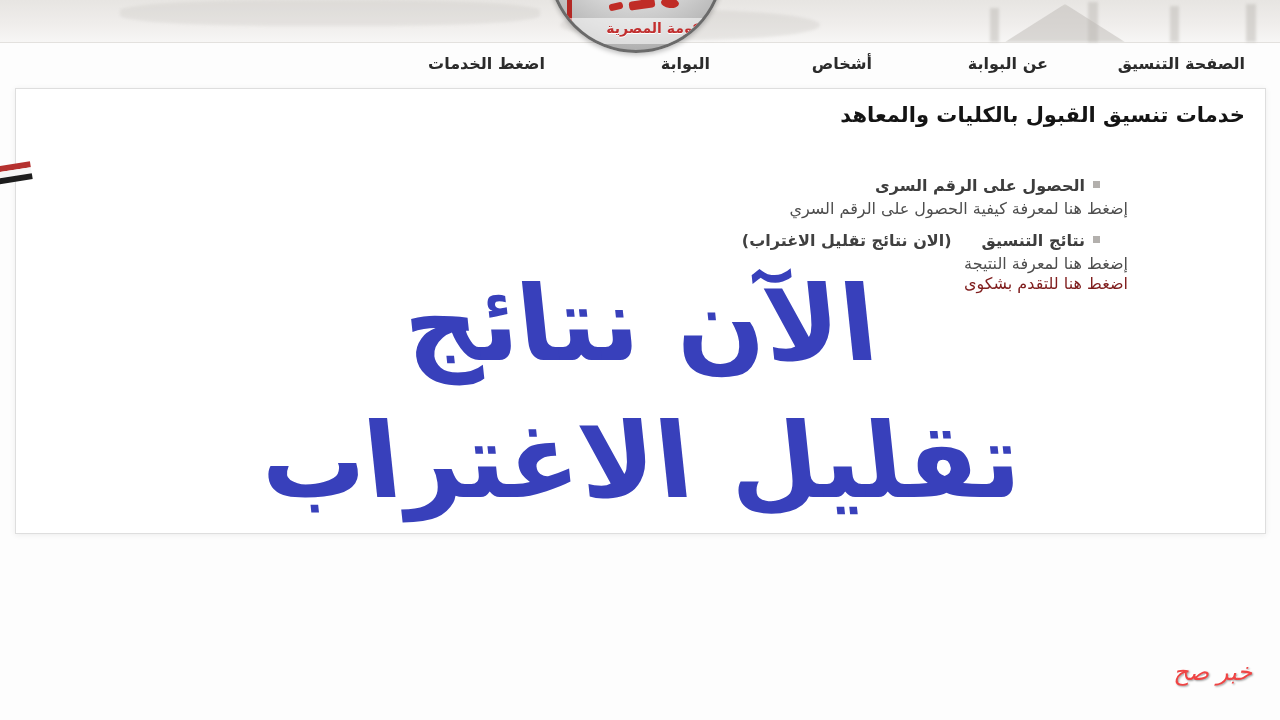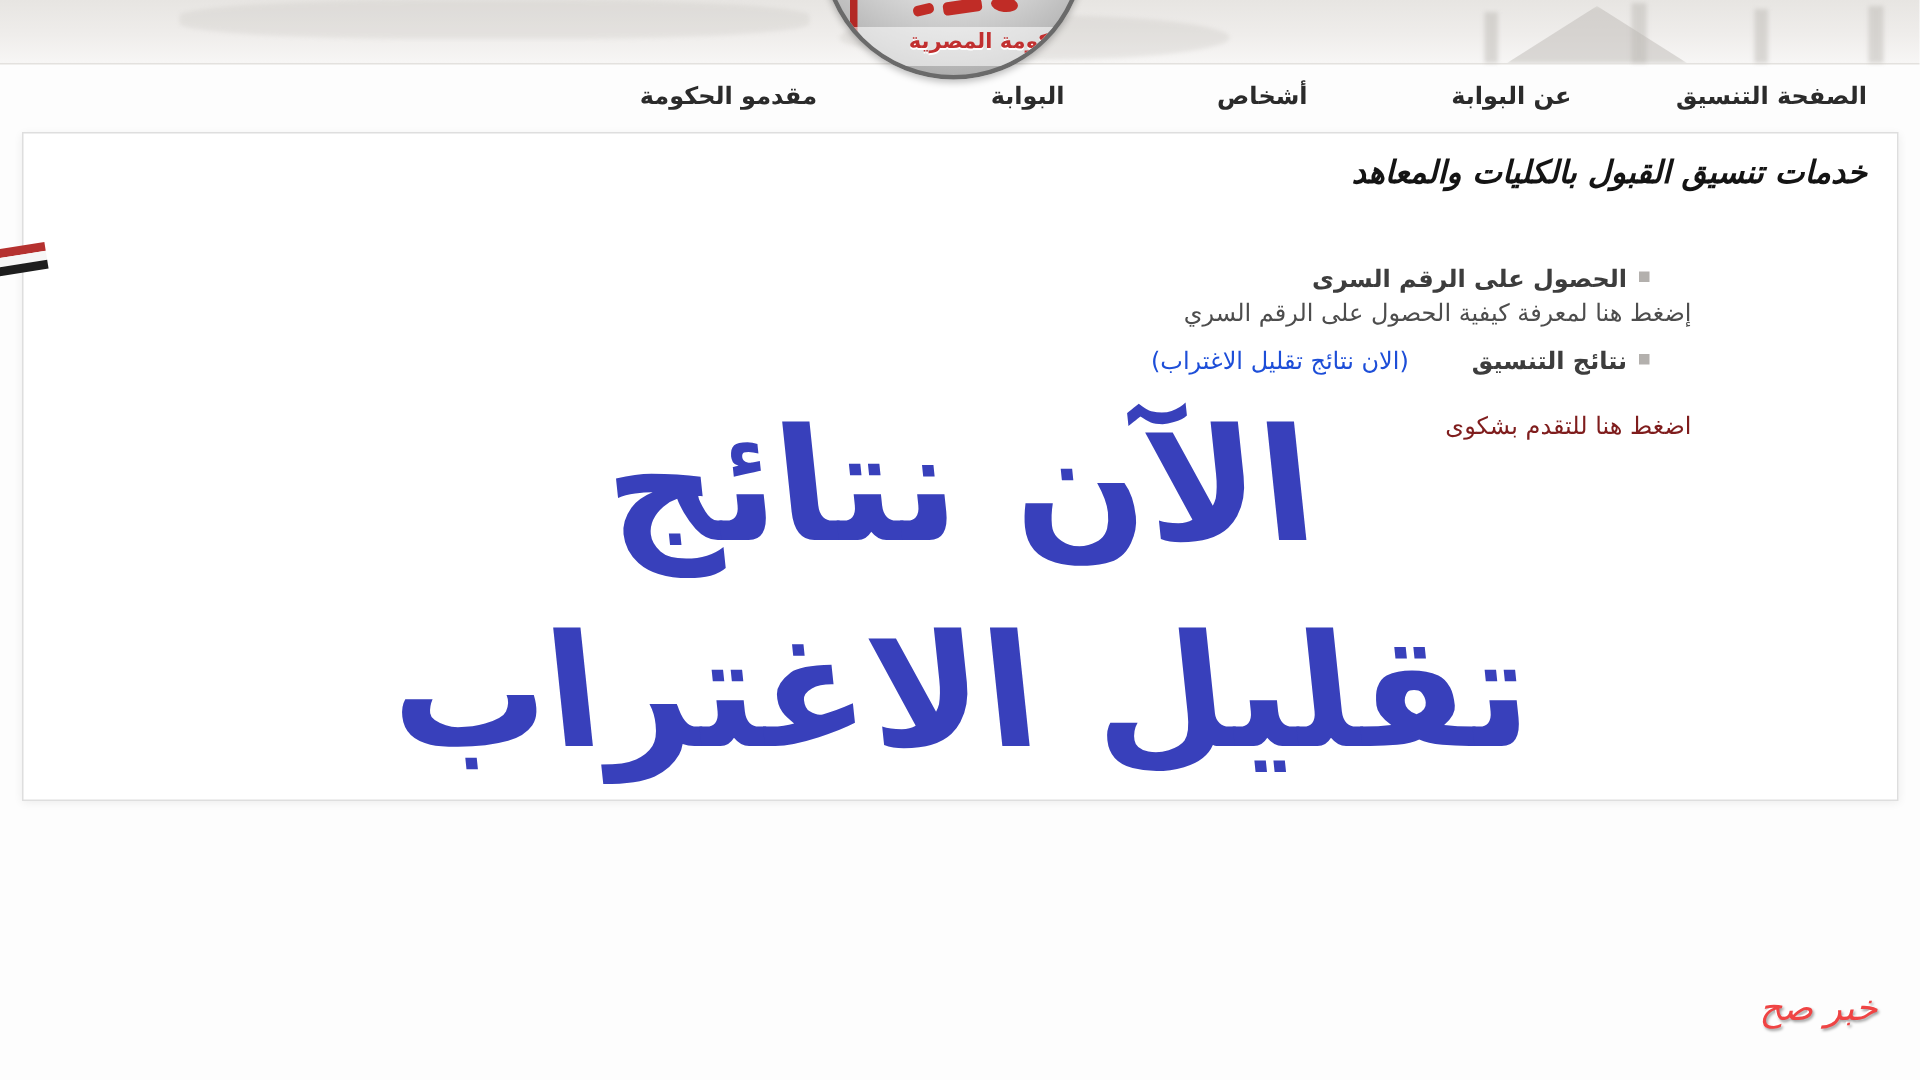--- a/index.html
+++ b/index.html
@@ -42,26 +42,26 @@
     border:1px solid #dedede;box-shadow:0 1px 6px rgba(0,0,0,.07);}
 
   
   .flag-scrap{position:absolute;left:-30px;top:166px;width:62px;height:22px;transform:rotate(-9deg);}
   .flag-scrap .st{width:100%;height:6px;}
   .st-red{background:#b5312f;}
   .st-white{background:#f6f6f6;}
   .st-black{background:#1d1d1d;}
 
   .page-title{position:absolute;top:103px;right:35px;margin:0;font-size:21px;font-weight:bold;
-    color:#141414;white-space:nowrap;font-style:italic;}
+    color:#141414;white-space:nowrap;}
 
   .svc-title{position:absolute;white-space:nowrap;font-size:16px;font-weight:bold;color:#3d3d3d;}
   .bullet{display:inline-block;width:7px;height:7px;background:#b3b0ad;margin-left:8px;
     vertical-align:middle;transform:translateY(-2px);}
-  .highlight{color:#1d4ed8;margin-right:42px;font-weight:normal;}
+  .highlight{color:#404040;margin-right:30px;font-weight:bold;}
   .svc-link{position:absolute;white-space:nowrap;font-size:16px;font-weight:normal;color:#4d4d4d;
     text-decoration:none;cursor:pointer;}
   .svc-link.muted{color:#7f1d1d;}
 
   
   .overlay{position:absolute;left:0;top:256px;width:1280px;text-align:center;pointer-events:none;}
   .ol-line{font-size:104px;line-height:1.32;font-weight:bold;color:#3840bb;transform:skewX(6deg);
     white-space:nowrap;}
 
   .watermark{position:absolute;top:658px;right:28px;font-size:24px;color:#ef4444;
@@ -80,21 +80,21 @@
     <div class="sil sil-min2"></div>
     <div class="sil sil-min3"></div>
     <div class="sil sil-min4"></div>
   </div>
 
   <nav>
     <a class="nav-item" style="right:35px">الصفحة التنسيق</a>
     <a class="nav-item" style="right:232px">عن البوابة</a>
     <a class="nav-item" style="right:408px">أشخاص</a>
     <a class="nav-item" style="right:570px">البوابة</a>
-    <a class="nav-item" style="right:735px">مقدمو الحكومة</a>
+    <a class="nav-item" style="right:735px">اضغط الخدمات</a>
   </nav>
 
   <div class="logo">
     <div class="logo-redbar"></div>
     <div class="logo-band"></div>
     <div class="logo-mark m1"></div>
     <div class="logo-mark m2"></div>
     <div class="logo-mark m3"></div>
     <div class="logo-label">الحكومة المصرية</div>
   </div>
@@ -110,20 +110,21 @@
   <h1 class="page-title">خدمات تنسيق القبول بالكليات والمعاهد</h1>
 
   <div class="svc-title" style="top:176px;right:180px">
     <span class="bullet"></span><span>الحصول على الرقم السرى</span>
   </div>
   <a class="svc-link" style="top:199px;right:152px">إضغط هنا لمعرفة كيفية الحصول على الرقم السري</a>
 
   <div class="svc-title" style="top:231px;right:180px">
     <span class="bullet"></span><span>نتائج التنسيق</span><span class="highlight">(الان نتائج تقليل الاغتراب)</span>
   </div>
+  <a class="svc-link" style="top:254px;right:152px">إضغط هنا لمعرفة النتيجة</a>
   <a class="svc-link muted" style="top:274px;right:152px">اضغط هنا للتقدم بشكوى</a>
 
   <div class="overlay">
     <div class="ol-line">الآن نتائج</div>
     <div class="ol-line">تقليل الاغتراب</div>
   </div>
 
   <div class="watermark">خبر صح</div>
 
 </div>

